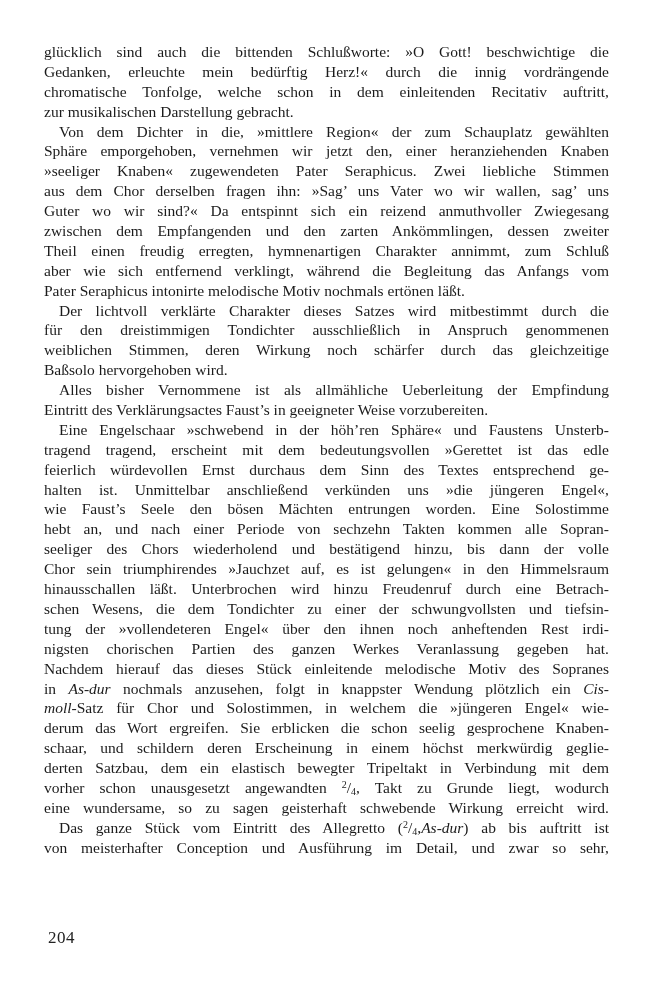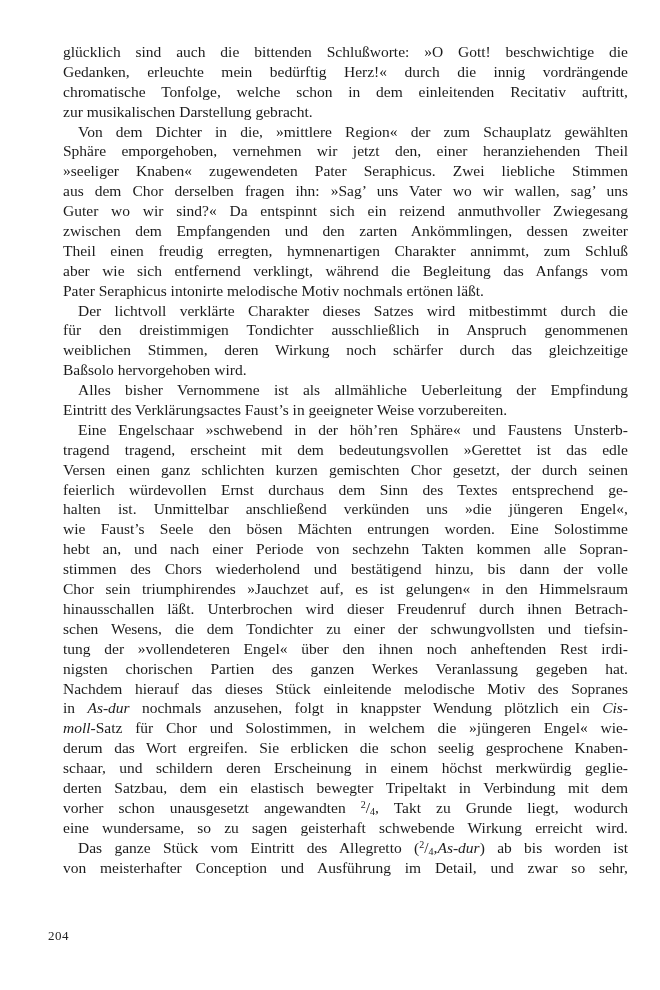--- a/index.html
+++ b/index.html
@@ -15,21 +15,21 @@
     color: #1b1b1b;
     overflow: hidden;
   }
   .page {
     position: absolute;
     inset: 0;
     background: #ffffff;
   }
   .text-block {
     position: absolute;
-    left: 63px;
+    left: 44px;
     top: 42px;
     width: 565px;
     font-size: 15.5px;
     line-height: 19.9px;
   }
   .line {
     text-align: justify;
     text-align-last: justify;
     white-space: normal;
     height: 19.9px;
@@ -51,67 +51,66 @@
   }
   .sub {
     font-size: 10px;
     position: relative;
     top: 2.5px;
   }
   .page-number {
     position: absolute;
     left: 48px;
     top: 928px;
-    font-size: 13px;
+    font-size: 17px;
     letter-spacing: 0.5px;
     color: #222222;
   }
 </style>
 </head>
 <body>
 
 <div class="page">
   <div class="text-block">
       <div class="line"><span>glücklich sind auch die bittenden Schlußworte: »O Gott! beschwichtige die</span></div>
       <div class="line"><span>Gedanken, erleuchte mein bedürftig Herz!« durch die innig vordrängende</span></div>
       <div class="line"><span>chromatische Tonfolge, welche schon in dem einleitenden Recitativ auftritt,</span></div>
       <div class="line noj"><span>zur musikalischen Darstellung gebracht.</span></div>
       <div class="line indent"><span>Von dem Dichter in die, »mittlere Region« der zum Schauplatz gewählten</span></div>
-      <div class="line"><span>Sphäre emporgehoben, vernehmen wir jetzt den, einer heranziehenden Theil</span></div>
+      <div class="line"><span>Sphäre emporgehoben, vernehmen wir jetzt den, einer heranziehenden Knaben</span></div>
       <div class="line"><span>»seeliger Knaben« zugewendeten Pater Seraphicus. Zwei liebliche Stimmen</span></div>
       <div class="line"><span>aus dem Chor derselben fragen ihn: »Sag’ uns Vater wo wir wallen, sag’ uns</span></div>
       <div class="line"><span>Guter wo wir sind?« Da entspinnt sich ein reizend anmuthvoller Zwiegesang</span></div>
       <div class="line"><span>zwischen dem Empfangenden und den zarten Ankömmlingen, dessen zweiter</span></div>
       <div class="line"><span>Theil einen freudig erregten, hymnenartigen Charakter annimmt, zum Schluß</span></div>
       <div class="line"><span>aber wie sich entfernend verklingt, während die Begleitung das Anfangs vom</span></div>
       <div class="line noj"><span>Pater Seraphicus intonirte melodische Motiv nochmals ertönen läßt.</span></div>
       <div class="line indent"><span>Der lichtvoll verklärte Charakter dieses Satzes wird mitbestimmt durch die</span></div>
       <div class="line"><span>für den dreistimmigen Tondichter ausschließlich in Anspruch genommenen</span></div>
       <div class="line"><span>weiblichen Stimmen, deren Wirkung noch schärfer durch das gleichzeitige</span></div>
       <div class="line noj"><span>Baßsolo hervorgehoben wird.</span></div>
       <div class="line indent"><span>Alles bisher Vernommene ist als allmähliche Ueberleitung der Empfindung</span></div>
       <div class="line noj"><span>Eintritt des Verklärungsactes Faust’s in geeigneter Weise vorzubereiten.</span></div>
       <div class="line indent"><span>Eine Engelschaar »schwebend in der höh’ren Sphäre« und Faustens Unsterb-</span></div>
       <div class="line"><span>tragend tragend, erscheint mit dem bedeutungsvollen »Gerettet ist das edle</span></div>
-      <div class="line"><span>Versen einen ganz schlichten kurzen gemischten Chor gesetzt, der durch seinen</span></div>
       <div class="line"><span>feierlich würdevollen Ernst durchaus dem Sinn des Textes entsprechend ge-</span></div>
       <div class="line"><span>halten ist. Unmittelbar anschließend verkünden uns »die jüngeren Engel«,</span></div>
       <div class="line"><span>wie Faust’s Seele den bösen Mächten entrungen worden. Eine Solostimme</span></div>
       <div class="line"><span>hebt an, und nach einer Periode von sechzehn Takten kommen alle Sopran-</span></div>
-      <div class="line"><span>stimmen des Chors wiederholend und bestätigend hinzu, bis dann der volle</span></div>
+      <div class="line"><span>seeliger des Chors wiederholend und bestätigend hinzu, bis dann der volle</span></div>
       <div class="line"><span>Chor sein triumphirendes »Jauchzet auf, es ist gelungen« in den Himmelsraum</span></div>
-      <div class="line"><span>hinausschallen läßt. Unterbrochen wird dieser Freudenruf durch ihnen Betrach-</span></div>
+      <div class="line"><span>hinausschallen läßt. Unterbrochen wird hinzu Freudenruf durch eine Betrach-</span></div>
       <div class="line"><span>schen Wesens, die dem Tondichter zu einer der schwungvollsten und tiefsin-</span></div>
       <div class="line"><span>tung der »vollendeteren Engel« über den ihnen noch anheftenden Rest irdi-</span></div>
       <div class="line"><span>nigsten chorischen Partien des ganzen Werkes Veranlassung gegeben hat.</span></div>
       <div class="line"><span>Nachdem hierauf das dieses Stück einleitende melodische Motiv des Sopranes</span></div>
       <div class="line"><span>in </span><span class="it">As-dur</span><span> nochmals anzusehen, folgt in knappster Wendung plötzlich ein </span><span class="it">Cis-</span></div>
       <div class="line"><span class="it">moll</span><span>-Satz für Chor und Solostimmen, in welchem die »jüngeren Engel« wie-</span></div>
       <div class="line"><span>derum das Wort ergreifen. Sie erblicken die schon seelig gesprochene Knaben-</span></div>
       <div class="line"><span>schaar, und schildern deren Erscheinung in einem höchst merkwürdig geglie-</span></div>
       <div class="line"><span>derten Satzbau, dem ein elastisch bewegter Tripeltakt in Verbindung mit dem</span></div>
       <div class="line"><span>vorher schon unausgesetzt angewandten </span><span class="sup">2</span><span>/</span><span class="sub">4</span><span>, Takt zu Grunde liegt, wodurch</span></div>
       <div class="line"><span>eine wundersame, so zu sagen geisterhaft schwebende Wirkung erreicht wird.</span></div>
-      <div class="line indent"><span>Das ganze Stück vom Eintritt des Allegretto (</span><span class="sup">2</span><span>/</span><span class="sub">4</span><span>,</span><span class="it">As-dur</span><span>) ab bis worden ist</span></div>
+      <div class="line indent"><span>Das ganze Stück vom Eintritt des Allegretto (</span><span class="sup">2</span><span>/</span><span class="sub">4</span><span>,</span><span class="it">As-dur</span><span>) ab bis auftritt ist</span></div>
       <div class="line"><span>von meisterhafter Conception und Ausführung im Detail, und zwar so sehr,</span></div>
     </div>
   <div class="page-number">204</div>
 </div>
 
 </body></html>

